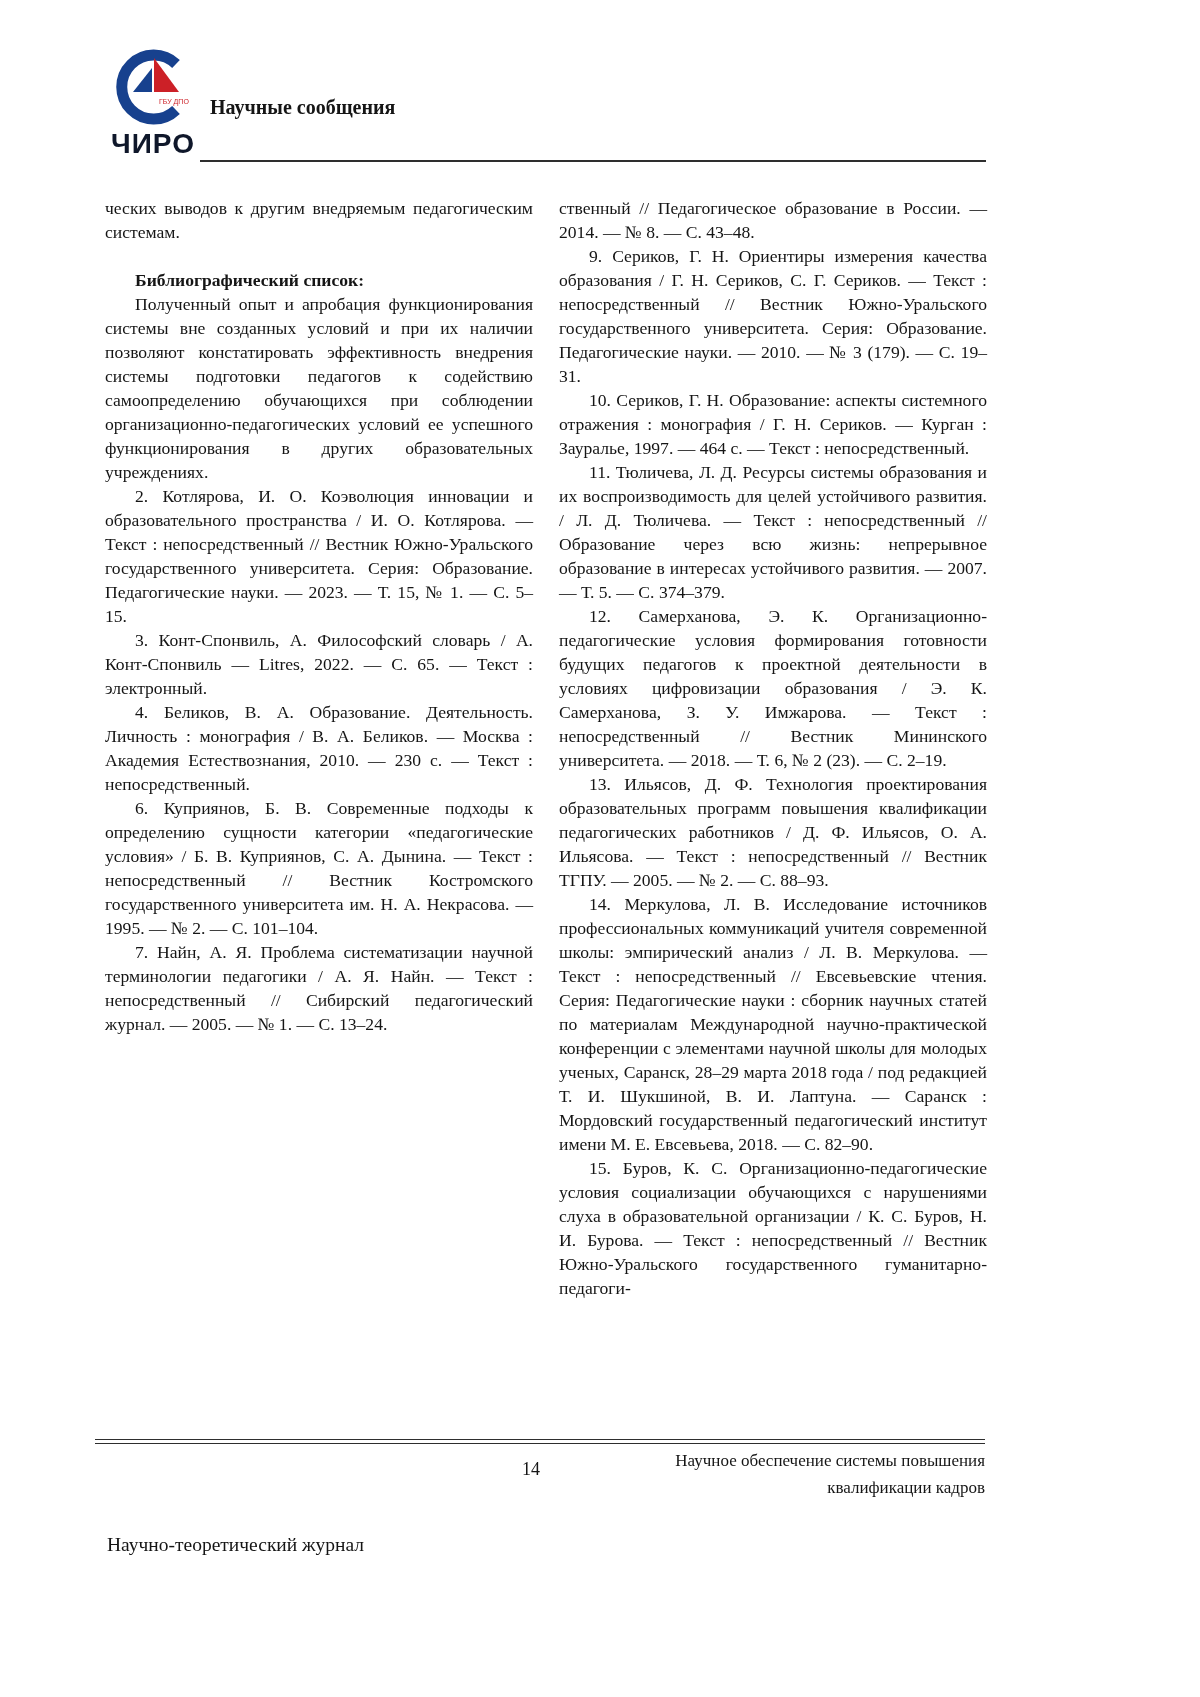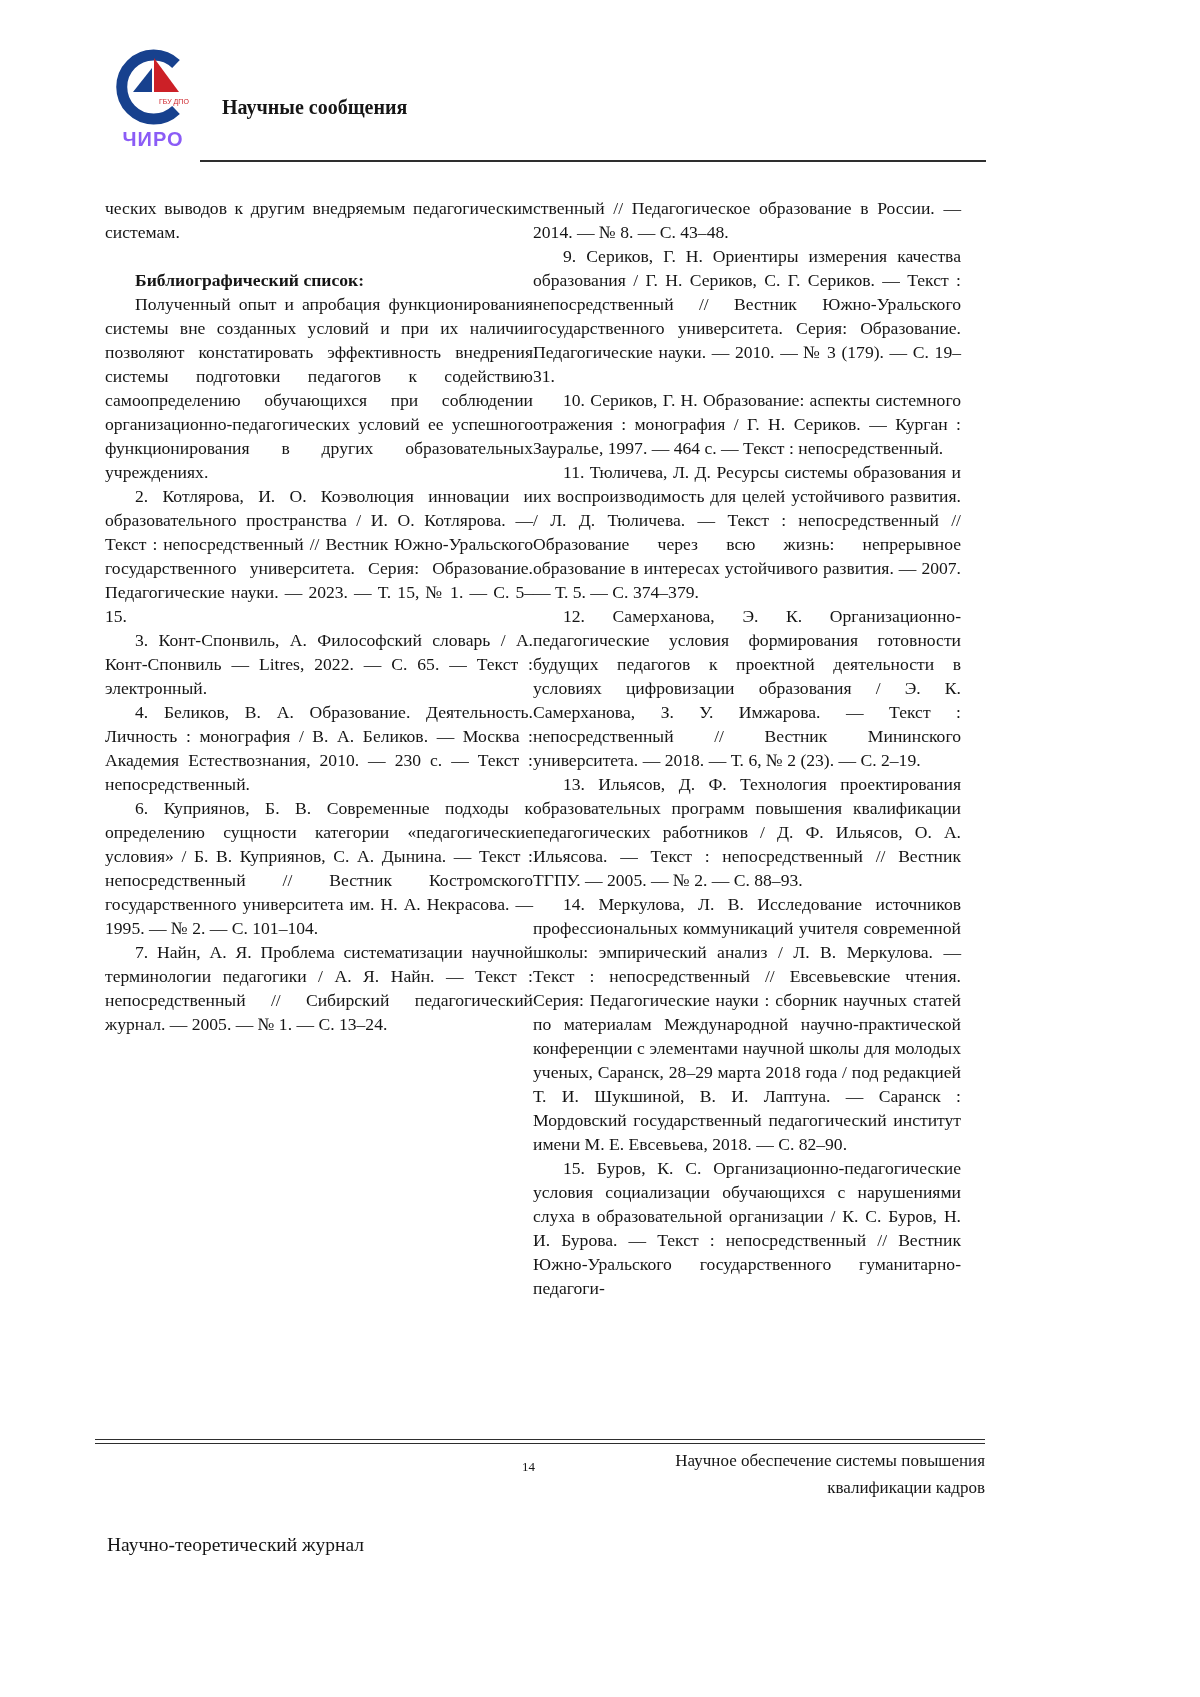--- a/index.html
+++ b/index.html
@@ -18,47 +18,48 @@
   .logo {
     position: absolute;
     left: 108px;
     top: 48px;
     width: 90px;
     text-align: center;
   }
   .logo-acronym {
     font-family: "Liberation Sans", sans-serif;
     font-weight: 700;
-    font-size: 20px;
-    color: #8b5cf6;
+    font-size: 28px;
+    color: #0f172a;
     letter-spacing: 1px;
     margin-top: -4px;
   }
   .header-title {
     position: absolute;
-    left: 222px;
+    left: 210px;
     top: 96px;
     font-size: 20px;
     font-weight: bold;
   }
   .header-rule {
     position: absolute;
     left: 200px;
     top: 160px;
     width: 786px;
     border-top: 2px solid #2e2e2e;
   }
 
   
   .columns {
     position: absolute;
     left: 105px;
     top: 196px;
     width: 882px;
     display: flex;
+    gap: 26px;
   }
   .col {
     width: 428px;
     font-size: 17.6px;
     line-height: 24px;
     text-align: justify;
   }
   .p { margin: 0; text-indent: 30px; }
   .p.cont { text-indent: 0; }
   .p.heading { font-weight: bold; margin-top: 24px; }
@@ -77,21 +78,21 @@
     position: absolute;
     left: 107px;
     top: 1497px;
     font-size: 19.5px;
     margin-top: 37px;
   }
   .footer-page {
     position: absolute;
     left: 522px;
     top: 1459px;
-    font-size: 13px;
+    font-size: 18px;
   }
   .footer-right {
     position: absolute;
     left: 640px;
     top: 1447px;
     width: 345px;
     text-align: right;
     font-size: 17px;
     line-height: 27px;
   }

